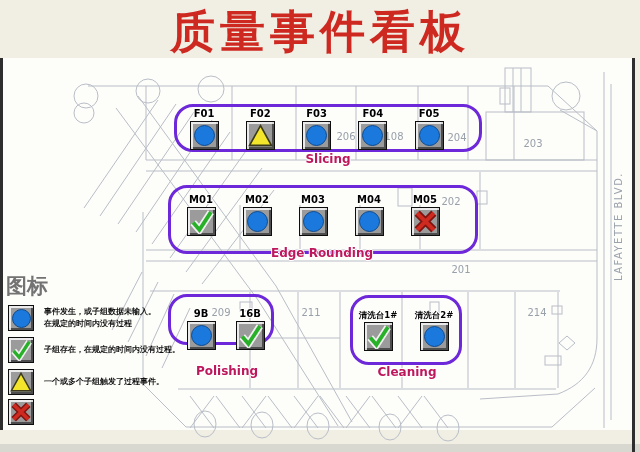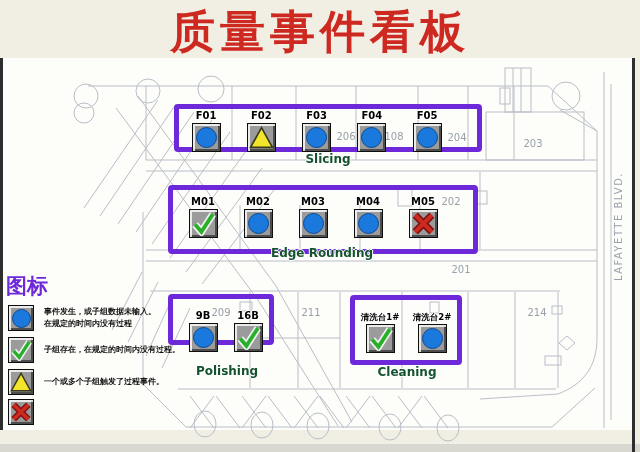--- a/index.html
+++ b/index.html
@@ -24,52 +24,52 @@
     position:absolute;transform:translate(-50%,-50%);
     font-size:10px;color:#98a0aa;z-index:2;white-space:nowrap;
   }
   .street{
     position:absolute;left:538px;top:221px;width:160px;text-align:center;
     font-size:10px;letter-spacing:1.5px;color:#9aa2ac;
     transform:rotate(-90deg);z-index:2;
   }
   
   .group{
-    position:absolute;box-sizing:border-box;border:5px solid #6d28d9;
-    border-radius:4px;z-index:3;background:transparent;
+    position:absolute;box-sizing:border-box;border:3px solid #6d28d9;
+    border-radius:19px;z-index:3;background:transparent;
   }
   .slots{display:flex;justify-content:space-between;box-sizing:border-box;width:100%;height:100%}
   .slot{width:44px;text-align:center}
   .slot-sm{width:38px}
   .slot-cn{width:50px}
   .slot-label{
     font-size:10px;font-weight:bold;color:#000;white-space:nowrap;line-height:12px;
     text-shadow:1px 0 0 #fff,-1px 0 0 #fff,0 1px 0 #fff,0 -1px 0 #fff;
   }
   .slot-cn .slot-label{font-size:8.5px}
   .group-caption{
     position:absolute;transform:translate(-50%,-50%);z-index:3;
-    font-size:12px;font-weight:bold;color:#14532d;white-space:nowrap;
+    font-size:12px;font-weight:bold;color:#be185d;white-space:nowrap;
     text-shadow:1px 0 0 #fff,-1px 0 0 #fff,0 1px 0 #fff,0 -1px 0 #fff;
   }
   
   .status-box{
     position:relative;width:29px;height:29px;margin:1px auto 0;background:#9b9b9b;
     border:1px solid #0e0e0e;box-sizing:border-box;
     box-shadow:inset 2px 2px 0 rgba(255,255,255,.8),inset -2px -2px 0 rgba(0,0,0,.5);
   }
   .shape{display:none;position:absolute;inset:0;margin:auto}
   .sh-blue{width:21px;height:21px;border-radius:50%;background:#1b79dd;border:1.5px solid #0d4a8f;box-sizing:border-box}
   svg.shape{width:25px;height:25px}
   .st-blue   .sh-blue{display:block}
   .st-green  .sh-green{display:block}
   .st-yellow .sh-yellow{display:block}
   .st-red    .sh-red{display:block}
   
-  .legend-title{position:absolute;left:6px;top:272px;font-size:21px;font-weight:bold;color:#6d28d9;z-index:4}
+  .legend-title{position:absolute;left:6px;top:272px;font-size:21px;font-weight:bold;color:#737373;z-index:4}
   .legend-item{position:absolute;left:8px;display:flex;align-items:center;gap:10px;z-index:4}
   .legend-item .status-box{width:26px;height:26px;margin:0;flex:none}
   .legend-item .sh-blue{width:19px;height:19px}
   .legend-item svg.shape{width:22px;height:22px}
   .legend-text{font-size:8px;font-weight:600;color:#111;line-height:1.55;width:130px;white-space:nowrap}
   .legend-text span{display:block}
 </style>
 </head>
 <body>
 

